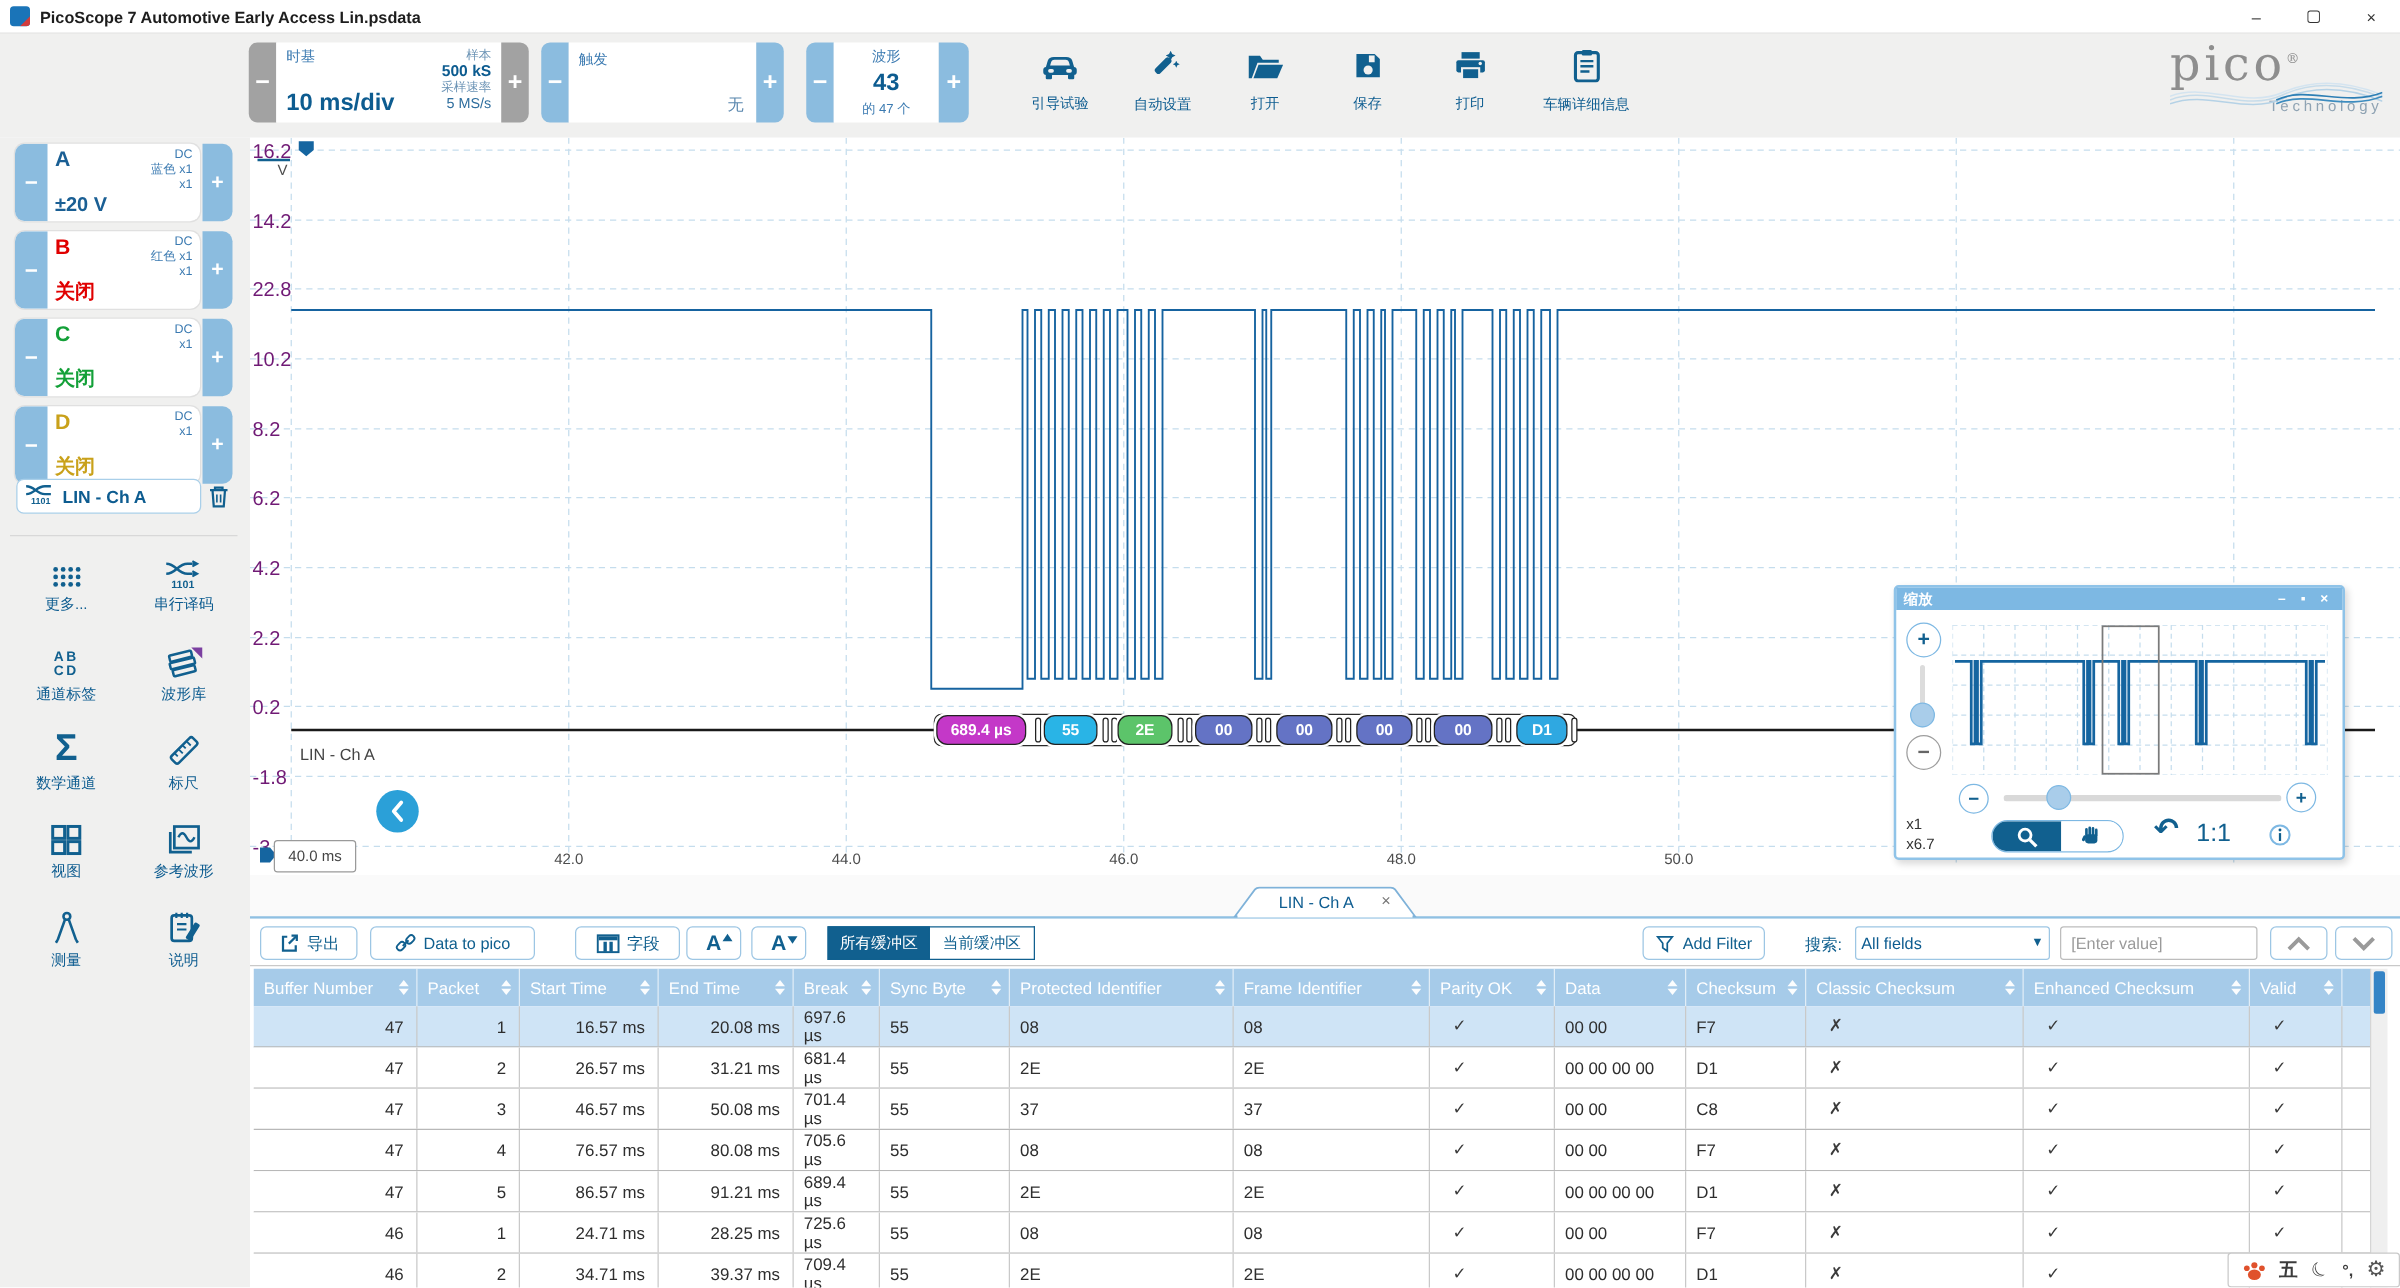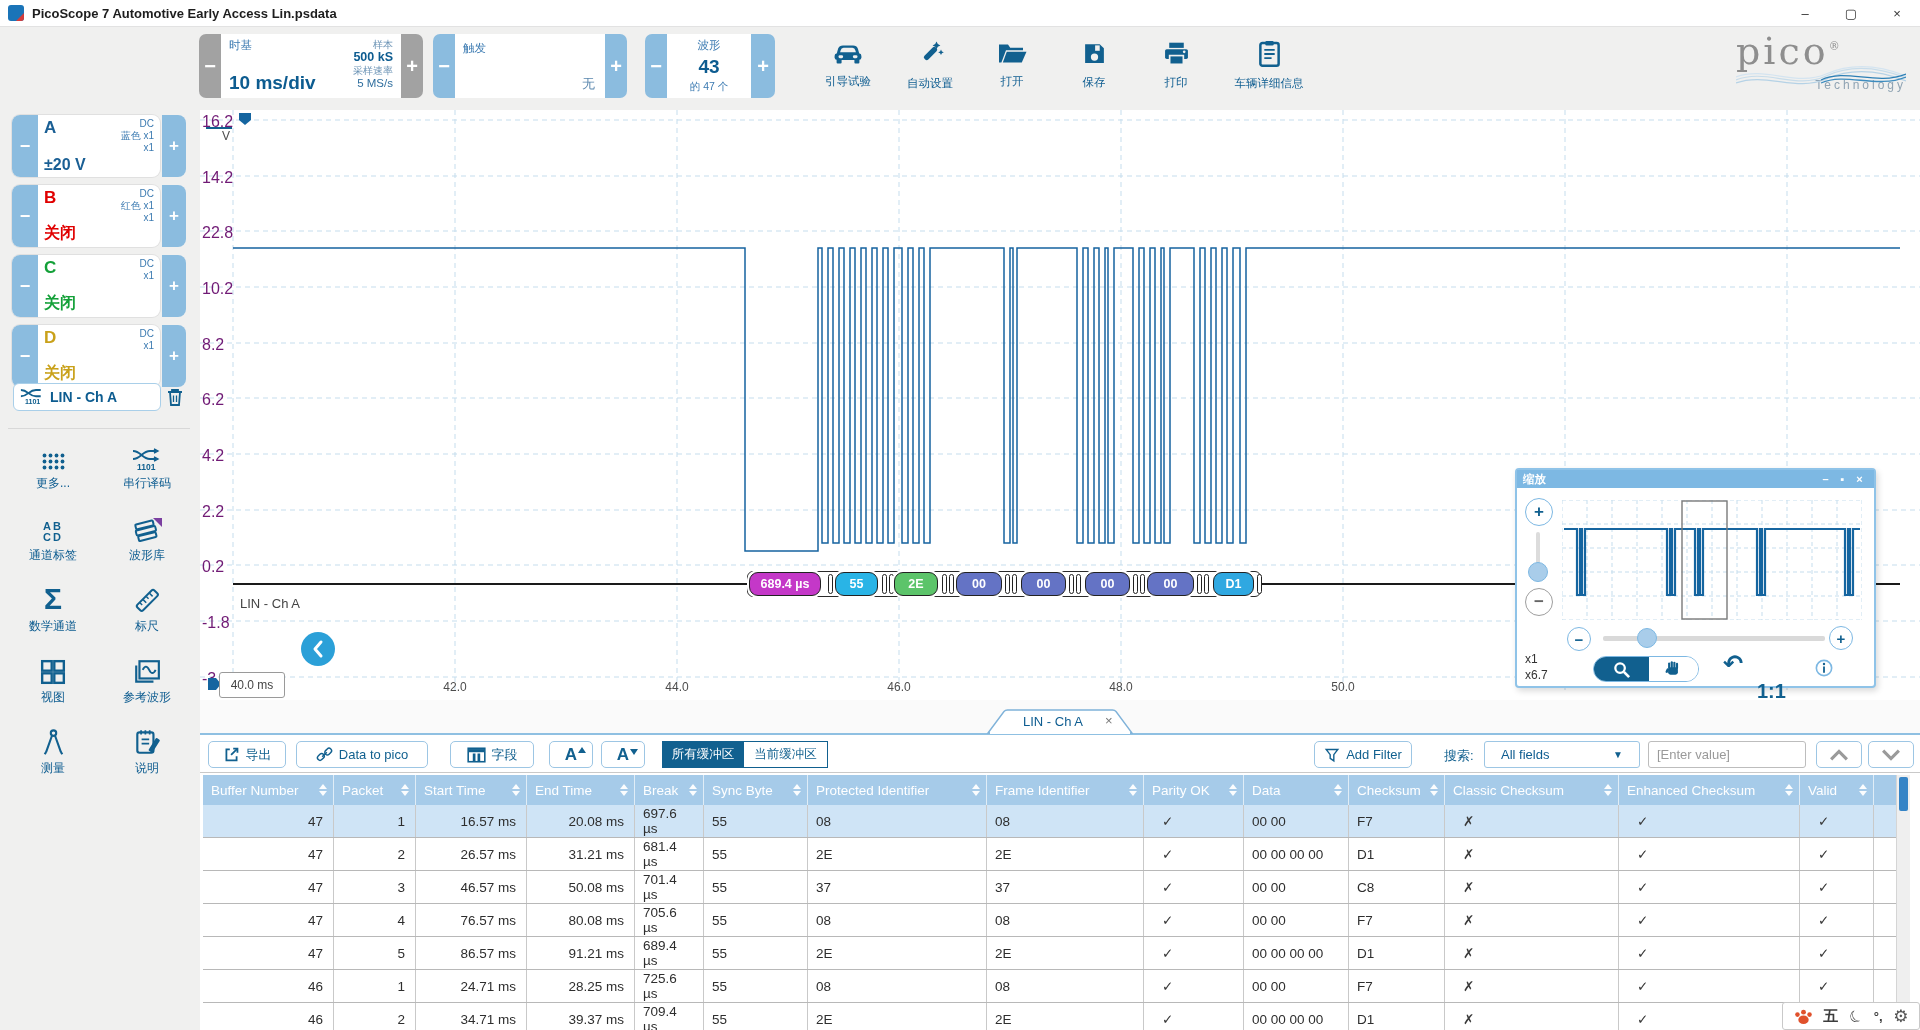--- a/index.html
+++ b/index.html
@@ -79,35 +79,35 @@
   #zvtrack{position:absolute;left:19px;top:62px;width:4px;height:50px;background:#dcdcdc;border-radius:2px;}
   #zvthumb{position:absolute;left:11px;top:92px;width:20px;height:20px;border-radius:50%;background:#a9cdea;border:1px solid #7db8e3;box-sizing:border-box;}
   #zhtrack{position:absolute;left:86px;top:166px;width:222px;height:5px;background:#d9d9d9;border-radius:2px;}
   #zhthumb{position:absolute;left:120px;top:158px;width:20px;height:20px;border-radius:50%;background:#a9cdea;border:1px solid #7db8e3;box-sizing:border-box;}
   .zscale{position:absolute;font-size:12px;color:#333;}
   #ztoggle{position:absolute;left:76px;top:186px;width:106px;height:26px;border:1.5px solid #7db8e3;border-radius:13px;display:flex;overflow:hidden;box-sizing:border-box;}
   #ztoggle .half{display:flex;align-items:center;justify-content:center;}
   #ztoggle .mag{width:56px;background:#11608f;}
   #ztoggle .hand{width:50px;background:#fff;color:#11608f;}
   #zundo{position:absolute;left:206px;top:182px;font-size:24px;font-weight:bold;color:#11608f;line-height:24px;}
-  #zratio{position:absolute;left:240px;top:186px;font-size:20px;font-weight:bold;color:#11608f;margin-top:24px;}
+  #zratio{position:absolute;left:240px;top:186px;font-size:20px;font-weight:normal;color:#11608f;}
   #zinfo{position:absolute;left:298px;top:189px;}
   
   #gapstrip{position:absolute;left:0;top:700px;width:1920px;height:35px;background:#fafafa;}
   #bottomline{position:absolute;left:200px;top:733px;width:1720px;height:1.5px;background:#8fc0e2;}
   #tabsvg{position:absolute;left:985px;top:709px;z-index:5;}
   #tablabel{position:absolute;left:1003px;top:714px;width:100px;text-align:center;font-size:13px;color:#0d5c90;z-index:6;}
   #tabclose{position:absolute;left:1105px;top:713px;font-size:13px;color:#777;z-index:6;}
   #btoolbar{position:absolute;left:0;top:735px;width:1920px;height:38px;background:#fff;border-bottom:1px solid #c9c9c9;box-sizing:border-box;}
   .bbtn{position:absolute;top:6px;height:27px;border:1.5px solid #9dc6e4;border-radius:5px;background:#fff;color:#11608f;font-size:13px;display:flex;align-items:center;justify-content:center;gap:6px;box-sizing:border-box;}
   .seg{position:absolute;top:6px;height:27px;font-size:12.5px;display:flex;align-items:center;justify-content:center;box-sizing:border-box;border:1.5px solid #11608f;}
   .seg.on{background:#11608f;color:#fff;}
   .seg.off{background:#fff;color:#11608f;border-left:none;}
   #searchlabel{position:absolute;left:1444px;top:12px;font-size:13px;color:#11608f;}
-  #fieldselect{position:absolute;left:1484px;top:6px;width:156px;height:27px;border:1.5px solid #9dc6e4;border-radius:3px;display:flex;align-items:center;box-sizing:border-box;padding:0 16px;font-size:13px;color:#0d5c90;}
+  #fieldselect{position:absolute;left:1484px;top:6px;width:156px;height:27px;border:1.5px solid #9dc6e4;border-radius:3px;display:flex;align-items:center;box-sizing:border-box;padding:0 4px;font-size:13px;color:#0d5c90;}
   #fieldselect .arr{margin-left:auto;font-size:10px;color:#11608f;}
   #searchinput{position:absolute;left:1648px;top:6px;width:158px;height:27px;border:1.5px solid #bdbdbd;border-radius:3px;box-sizing:border-box;font-size:13px;color:#555;padding:0 8px;font-family:inherit;background:#fff;}
   #searchinput::placeholder{color:#9a9a9a;}
   .chevbtn{position:absolute;top:6px;width:46px;height:27px;border:1.5px solid #9dc6e4;border-radius:5px;background:#fff;display:flex;align-items:center;justify-content:center;box-sizing:border-box;}
   .abtn-glyph{position:relative;font-weight:bold;font-size:17px;color:#11608f;line-height:17px;}
   .abtn-glyph .tri{position:absolute;right:-9px;top:1px;width:0;height:0;border-left:4px solid transparent;border-right:4px solid transparent;}
   .abtn-glyph .tri.up{border-bottom:6px solid #11608f;}
   .abtn-glyph .tri.dn{border-top:6px solid #11608f;top:3px;}
   
   #dtable{position:absolute;left:203px;top:775px;width:1693px;}
@@ -594,21 +594,21 @@
   <div class="bbtn" style="left:296px;width:132px;">
     <svg width="17" height="17" viewBox="0 0 22 22">
         <g fill="none" stroke="#11608f" stroke-width="1.9">
           <rect x="1.5" y="11" width="9.5" height="6.5" rx="3.2" transform="rotate(-45 6.2 14.2)"></rect>
           <rect x="11" y="4" width="9.5" height="6.5" rx="3.2" transform="rotate(-45 15.7 7.2)"></rect>
           <path d="M8 14 L14 8"></path>
         </g>
       </svg>
     <span>Data to pico</span>
   </div>
-  <div class="bbtn" style="left:450px;width:84px;">
+  <div class="bbtn" style="left:460px;width:84px;">
     <svg width="19" height="16" viewBox="0 0 24 20">
         <rect x="1.5" y="1.5" width="21" height="17" fill="none" stroke="#11608f" stroke-width="2"></rect>
         <rect x="2.5" y="2.5" width="19" height="4" fill="#11608f"></rect>
         <path d="M9 8 v10 M15 8 v10" stroke="#11608f" stroke-width="3.4"></path>
       </svg>
     <span>字段</span>
   </div>
   <div class="bbtn" style="left:549px;width:44px;">
     <span class="abtn-glyph">A<span class="tri up"></span></span>
   </div>

